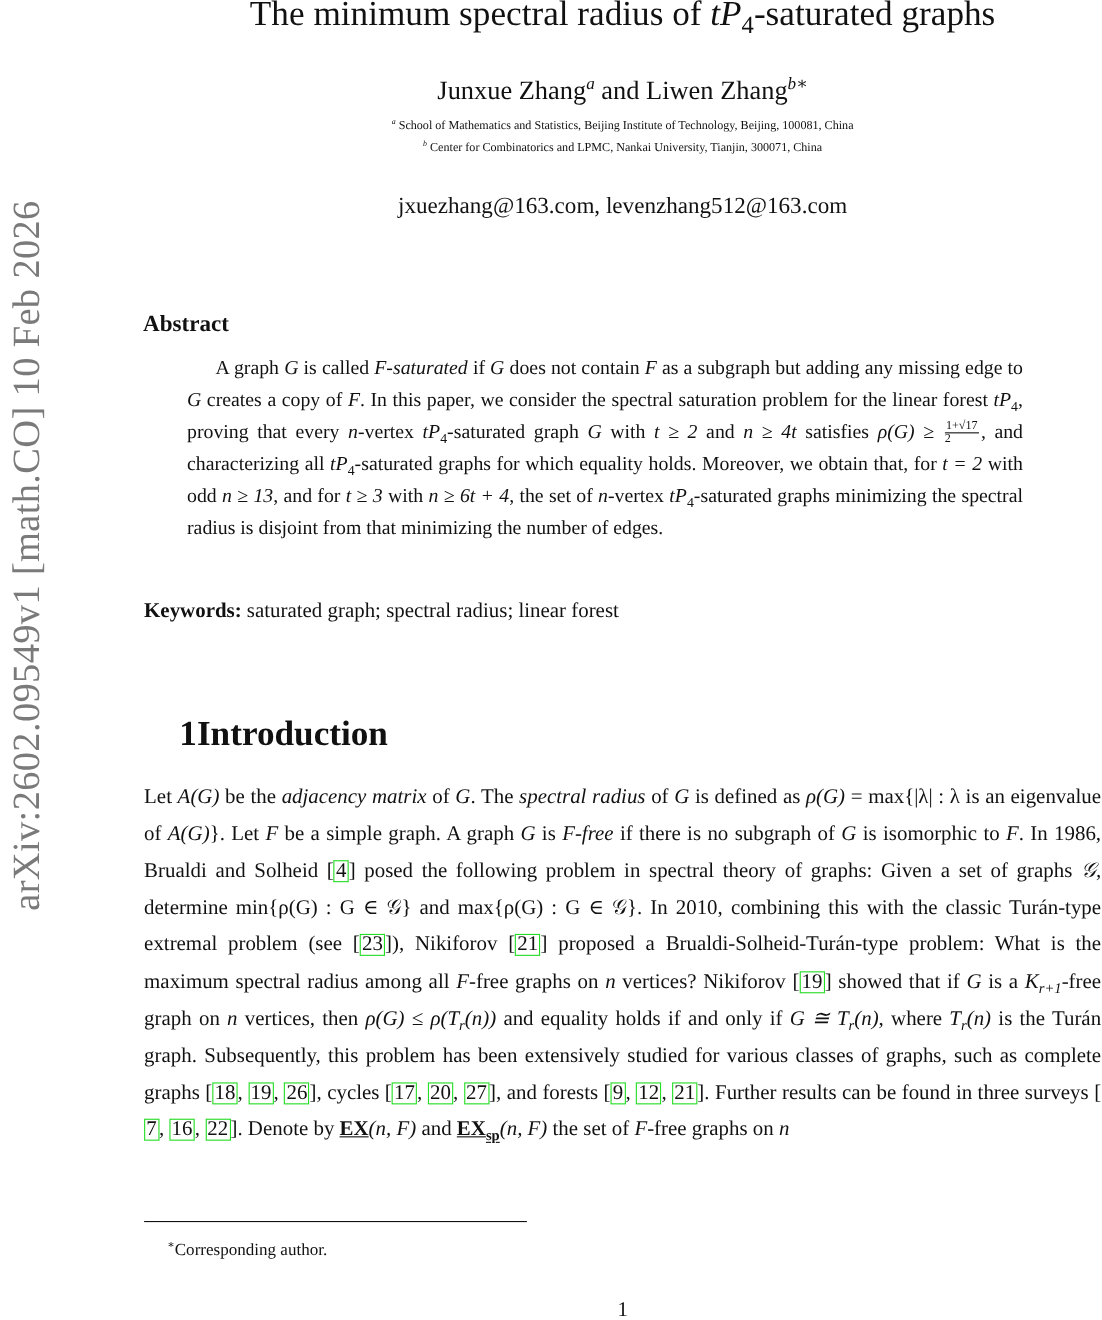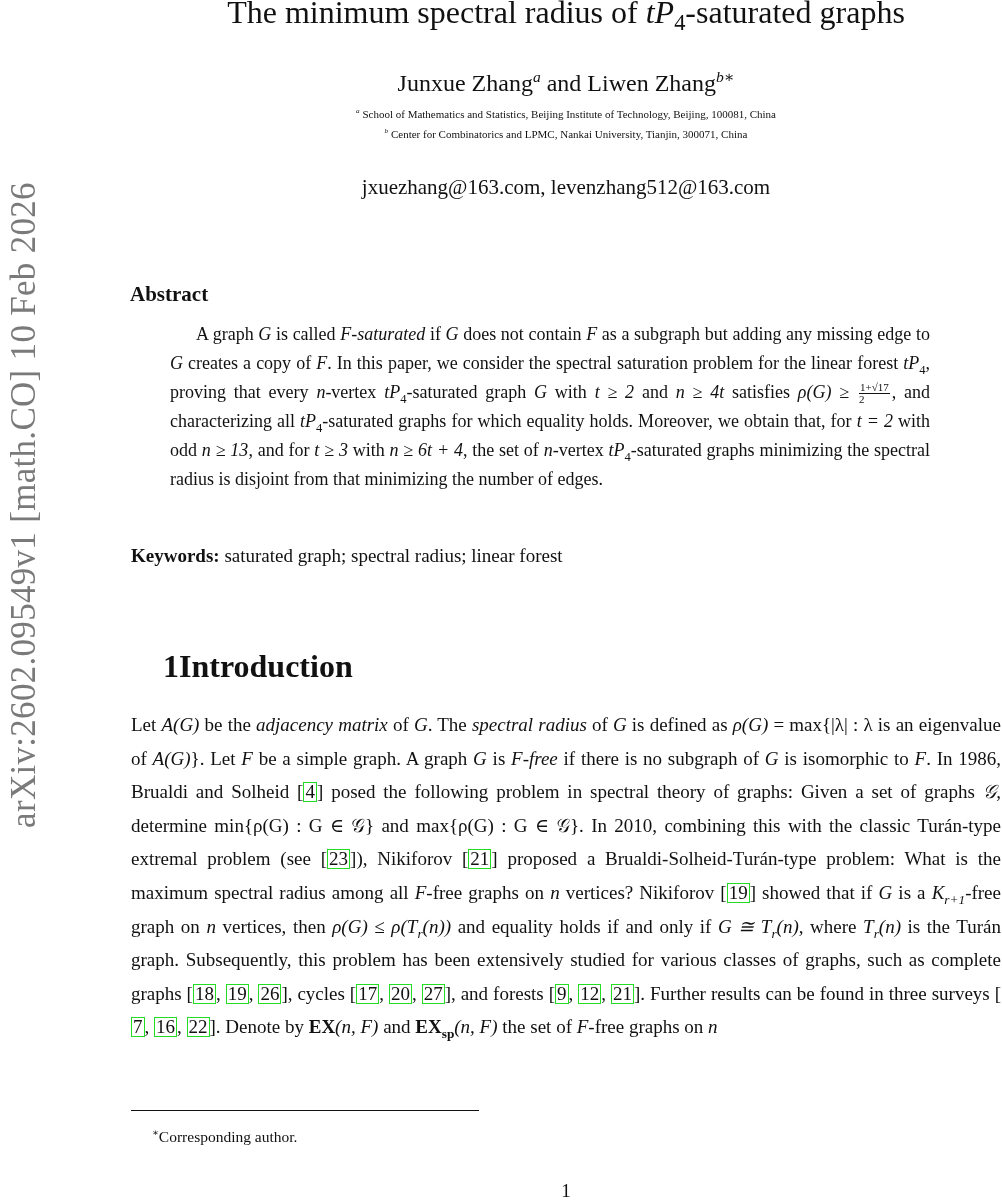--- a/index.html
+++ b/index.html
@@ -49,21 +49,21 @@
   }
   .section-head .num { display: inline-block; width: 48px; }
   .body-text {
     position: absolute; top: 708px; left: 131px; width: 870px;
     font-size: 19px; line-height: 33.6px; text-align: justify; margin: 0;
   }
   .cite {
     display: inline-block; border: 1.5px solid #22dd22; padding: 0 1px; line-height: 18px;
     color: #111; cursor: pointer;
   }
-  .bold-math { font-weight: bold; }
+  .bold-math { font-weight: bold; text-decoration: underline; }
   .footnote-rule {
     position: absolute; top: 1110px; left: 131px; width: 348px; height: 0; border-top: 1px solid #111;
   }
   .footnote {
     position: absolute; top: 1128px; left: 152px; font-size: 15.5px; white-space: nowrap;
   }
   .page-num {
     position: absolute; top: 1180px; left: 0; width: 1132px; text-align: center; font-size: 19px;
   }
 </style>

